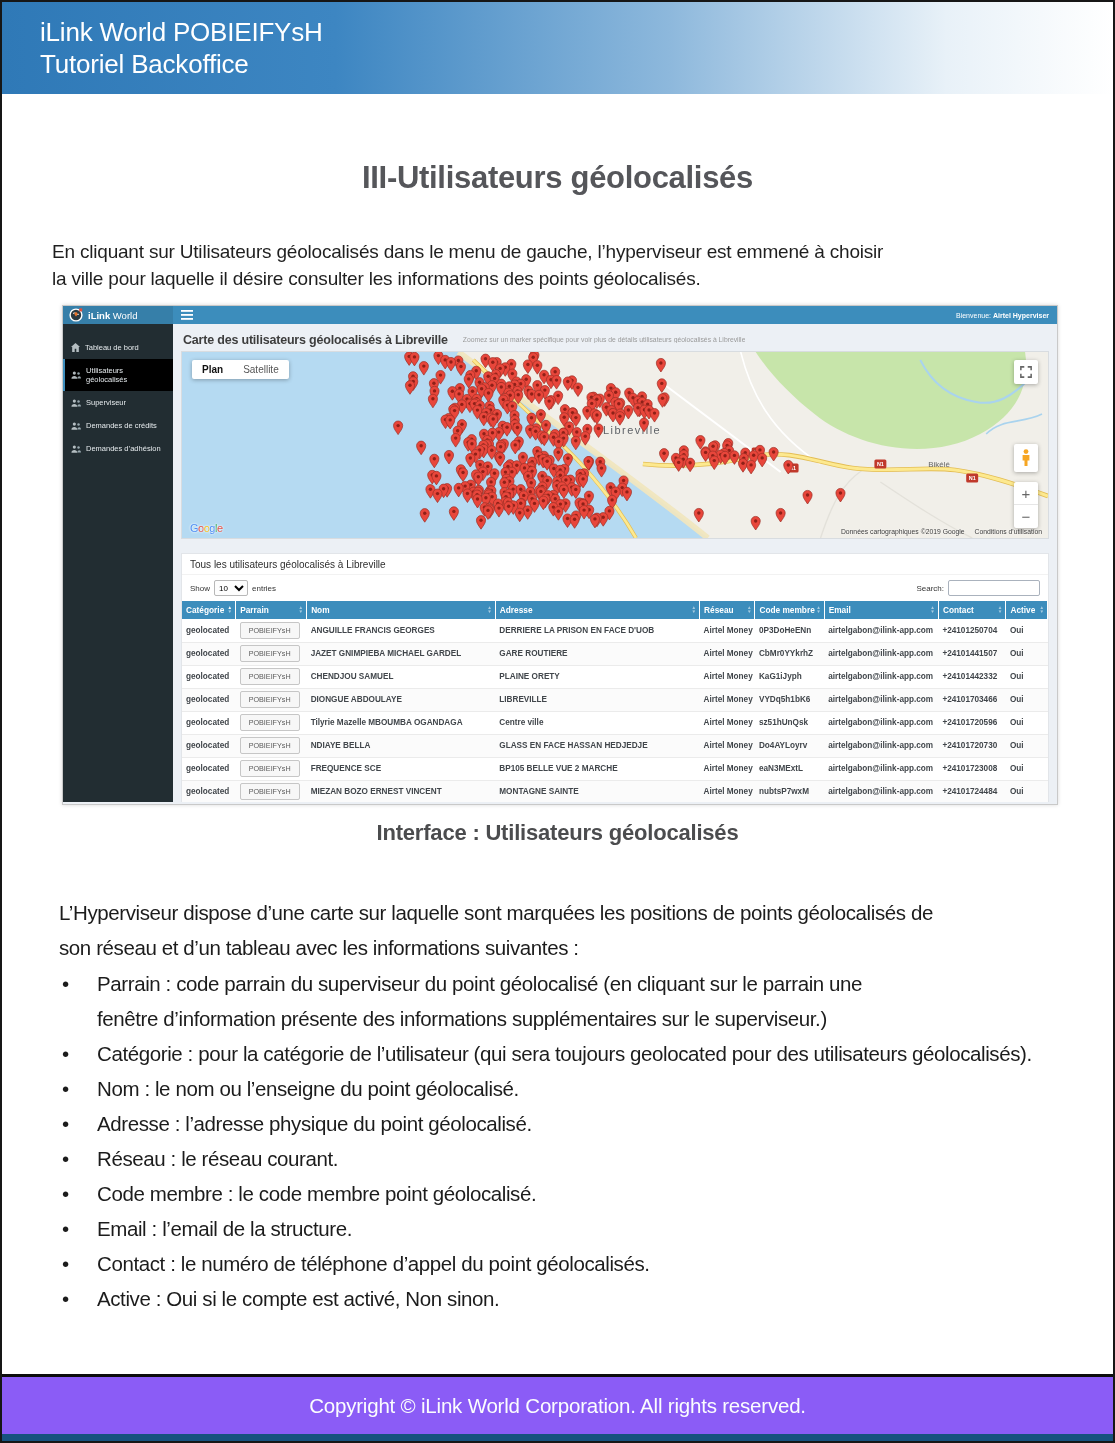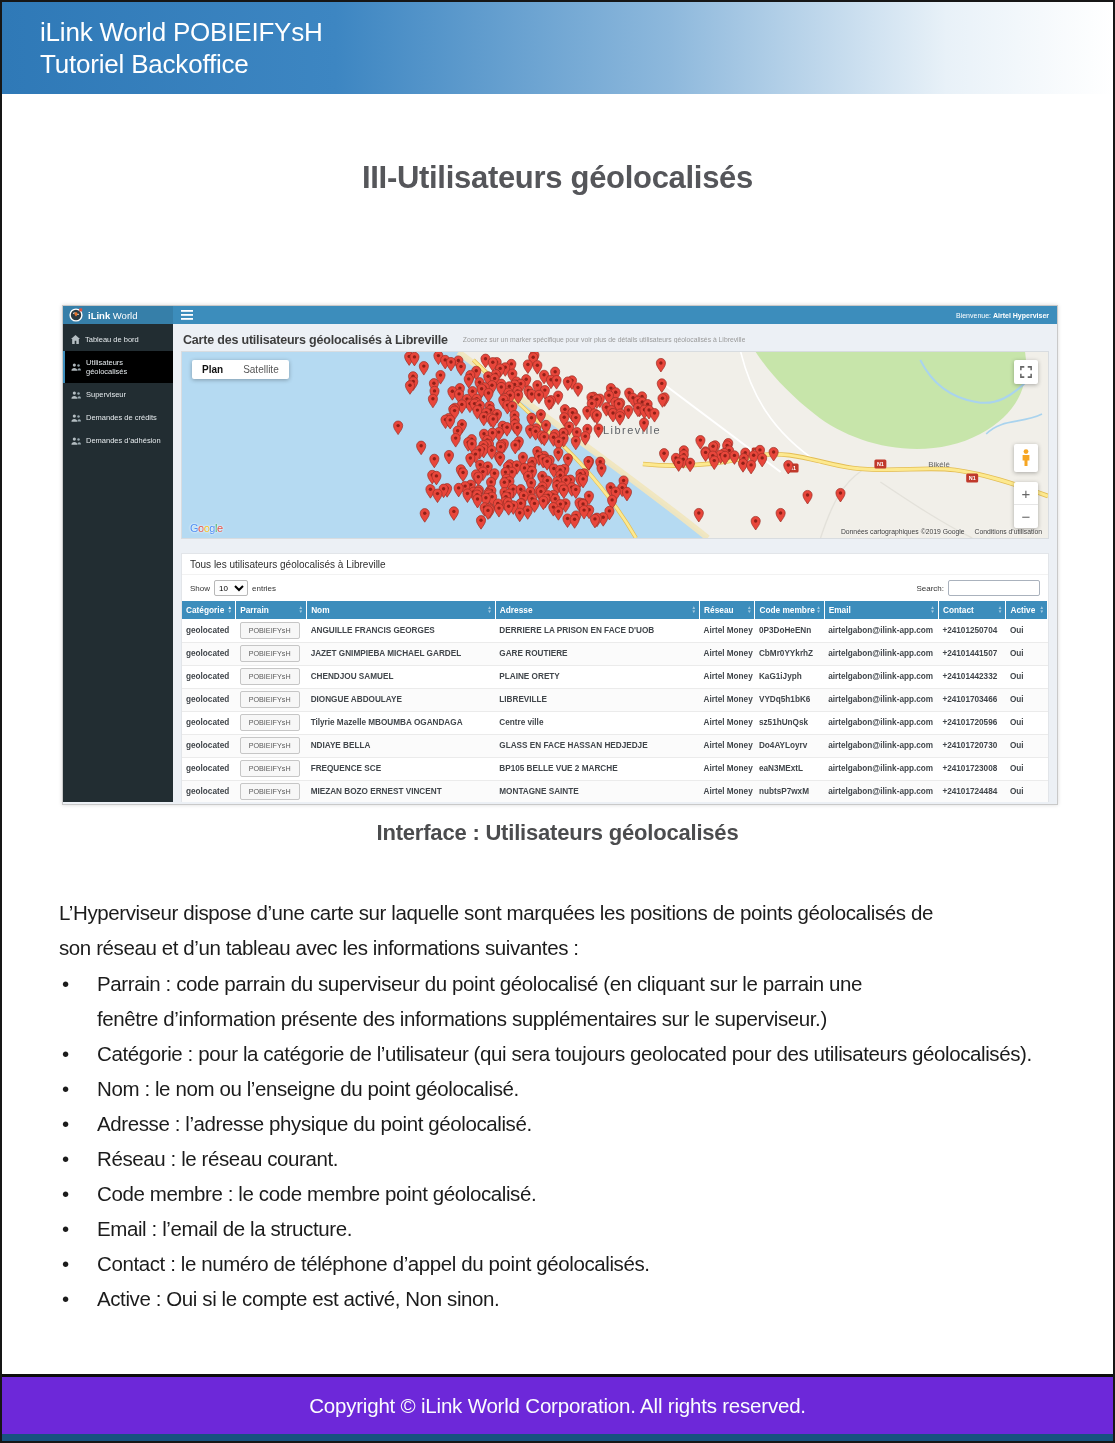--- a/index.html
+++ b/index.html
@@ -25,21 +25,21 @@
     border:1px solid #c9c9c9; box-shadow:0 0 4px rgba(0,0,0,.15); background:#ecf0f5;
     font-family:"Liberation Sans",sans-serif; overflow:hidden; }
   .topbar { display:flex; height:18px; }
   .logo-strip { width:110px; background:#367fa9; display:flex; align-items:center; padding-left:6px; gap:5px; }
   .brand { color:#fff; font-size:9.5px; }
   .brand b { font-weight:700; }
   .navbar { flex:1; background:#3c8dbc; display:flex; align-items:center; justify-content:space-between; padding:0 8px; }
   .welcome { color:#fff; font-size:7px; }
   .welcome b { font-weight:700; }
   .shot-body { display:flex; height:478px; }
-  .sidebar { width:110px; background:#222d32; padding-top:4px; }
+  .sidebar { width:110px; background:#222d32; padding-top:12px; }
   .side-item { display:flex; align-items:center; gap:5px; padding:7px 8px; color:#e4e9ec; font-size:7.5px; }
   .side-item.active { background:#000000; border-left:2px solid #3c8dbc; padding-left:6px; }
   .side-item svg { flex:0 0 auto; opacity:.85; }
   .content { flex:1; background:#ecf0f5; padding:0 8px; position:relative; overflow:hidden; }
   .map-head { height:27px; display:flex; align-items:center; gap:15px; padding:4px 2px 0 2px; }
   .map-title { font-size:12.5px; font-weight:600; color:#3d3d3d; letter-spacing:-0.2px; white-space:nowrap; }
   .map-sub { font-size:6.8px; color:#9a9a9a; white-space:nowrap; overflow:hidden; }
 
   .map-box { position:relative; height:188px; background:#b5daf2; overflow:hidden; border:1px solid #d8dce0; }
   .map-box svg.mapsvg { position:absolute; inset:0; width:100%; height:100%; }
@@ -85,36 +85,40 @@
     font-size:22px; font-weight:700; color:#4b4c4e; letter-spacing:-0.2px; }
   .doc-body { position:absolute; top:893px; left:57px; right:28px;
     font-size:20.5px; line-height:35px; color:#1c1c1c; letter-spacing:-0.4px; }
   .doc-body .lead { display:block; }
   ul.fields { list-style:none; margin-top:1px; }
   ul.fields li { position:relative; padding-left:38px; }
   ul.fields li::before { content:"•"; position:absolute; left:3px; top:0; }
 
   
   .doc-footer { position:absolute; left:0; right:0; top:1372px; bottom:0;
-    background:#6d28d9; border-top:3px solid #0d0d0d; display:flex; align-items:center; justify-content:center; }
+    background:#8b5cf6; border-top:3px solid #0d0d0d; display:flex; align-items:center; justify-content:center; }
   .doc-footer .ftext { color:#fbfdfe; font-size:20.5px; letter-spacing:-0.2px; margin-bottom:6px; }
   .doc-footer .strip { position:absolute; left:0; right:0; bottom:0; height:7px; background:#17527f; }
 </style>
 </head>
 <body>
 
 <div class="page">
 
   <div class="doc-header">
     <div class="h-line">iLink World POBIEIFYsH</div>
     <div class="h-line">Tutoriel Backoffice</div>
   </div>
 
   <div class="doc-title">III-Utilisateurs géolocalisés</div>
 
+  <div class="doc-intro">
+    <span>En cliquant sur Utilisateurs géolocalisés dans le menu de gauche, l’hyperviseur est emmené à choisir</span><br>
+    <span>la ville pour laquelle il désire consulter les informations des points géolocalisés.</span>
+  </div>
 
   <div class="shot">
     <div class="topbar">
       <div class="logo-strip">
         <svg width="14" height="14" viewBox="0 0 14 14">
           <circle cx="7" cy="7" r="6.6" fill="#ffffff"></circle>
           <circle cx="7" cy="7" r="5.2" fill="#2b3a42"></circle>
           <path d="M4 5.5c1.2-.8 2.4-.6 3.2.2.9.9 2.1 1 2.8.3" stroke="#ffffff" stroke-width="1" fill="none"></path>
           <path d="M7 4.2c-.9 0-1.6.7-1.6 1.6 0 1.1 1.6 2.8 1.6 2.8s1.6-1.7 1.6-2.8c0-.9-.7-1.6-1.6-1.6z" fill="#e8732a"></path>
           <rect x="10.2" y="0.4" width="3" height="3" fill="#e04f3a"></rect>

